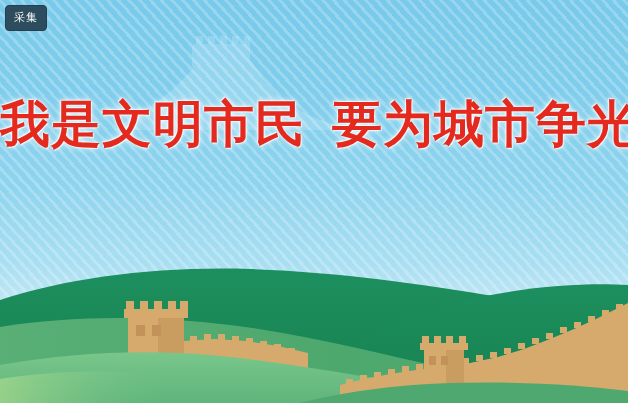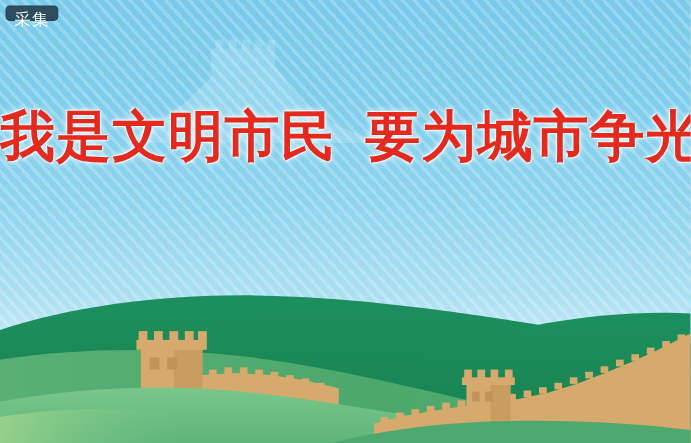--- a/index.html
+++ b/index.html
@@ -85,28 +85,28 @@
     left: 0; bottom: 0;
     width: 628px; height: 150px;
   }
   .landscape svg { display: block; }
 
   
   .capture-btn {
     position: absolute;
     left: 5px; top: 5px;
     min-width: 42px;
-    height: 14px;
+    height: 26px;
     padding: 0 7px;
     box-sizing: border-box;
     background: #2d4c5d;
     border: 1px solid #24404f;
     border-radius: 4px;
     color: #ffffff;
-    font-size: 15px;
+    font-size: 11px;
     line-height: 24px;
     text-align: center;
     cursor: pointer;
     letter-spacing: 1px;
   }
 </style>
 </head>
 <body>
 
 <div id="screen">

